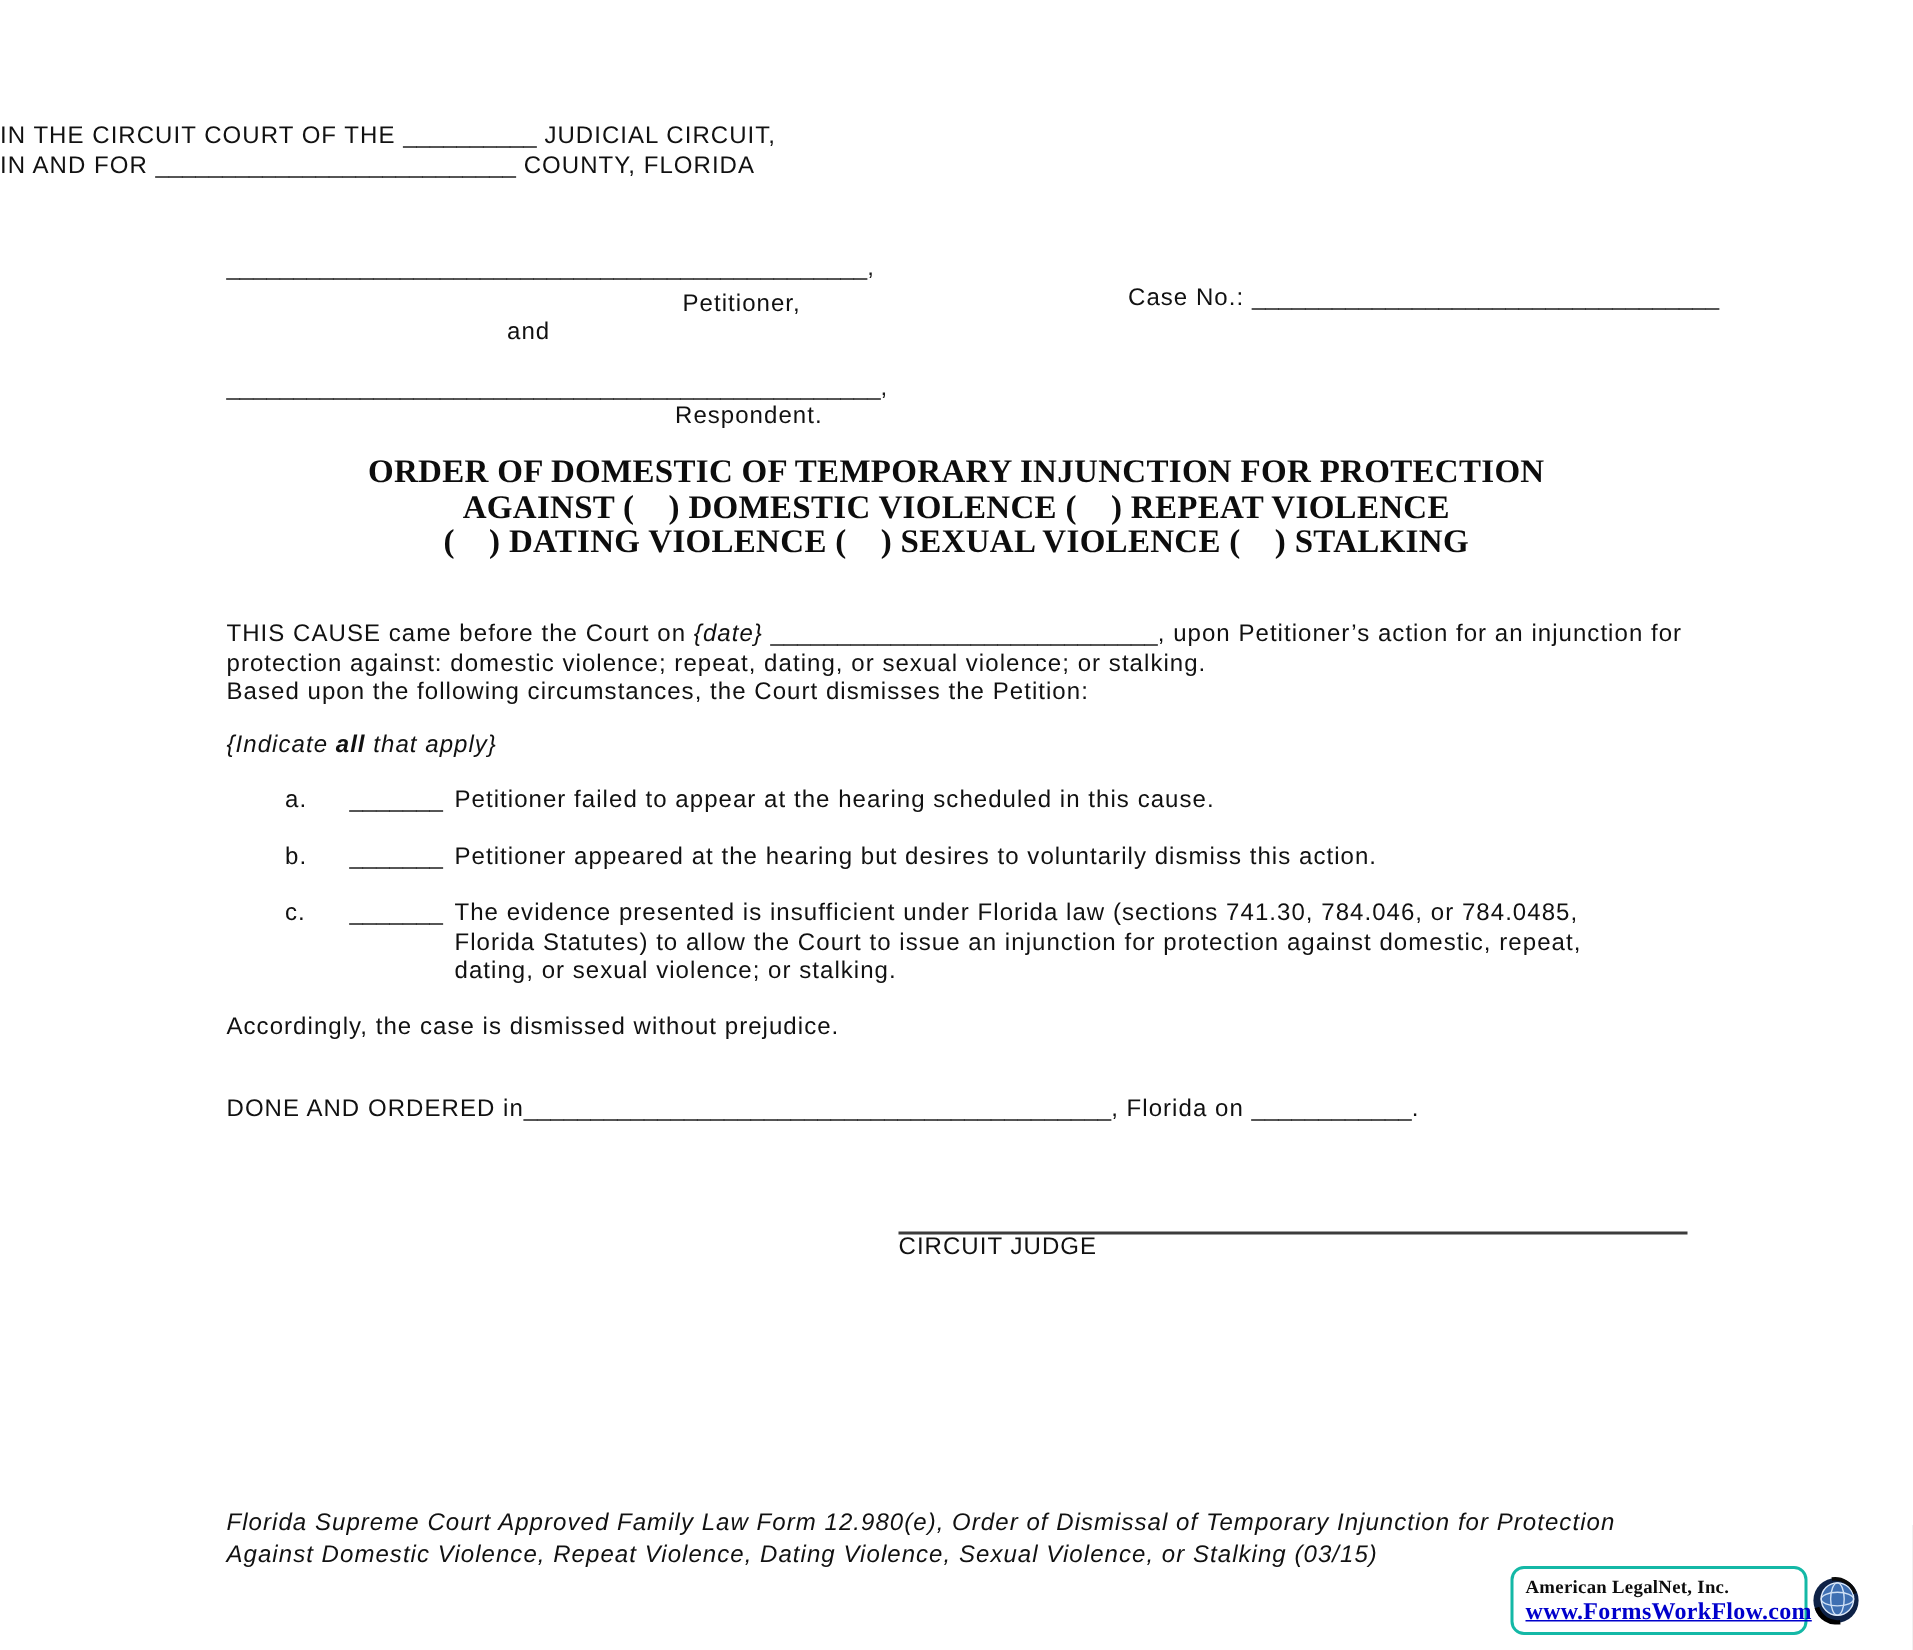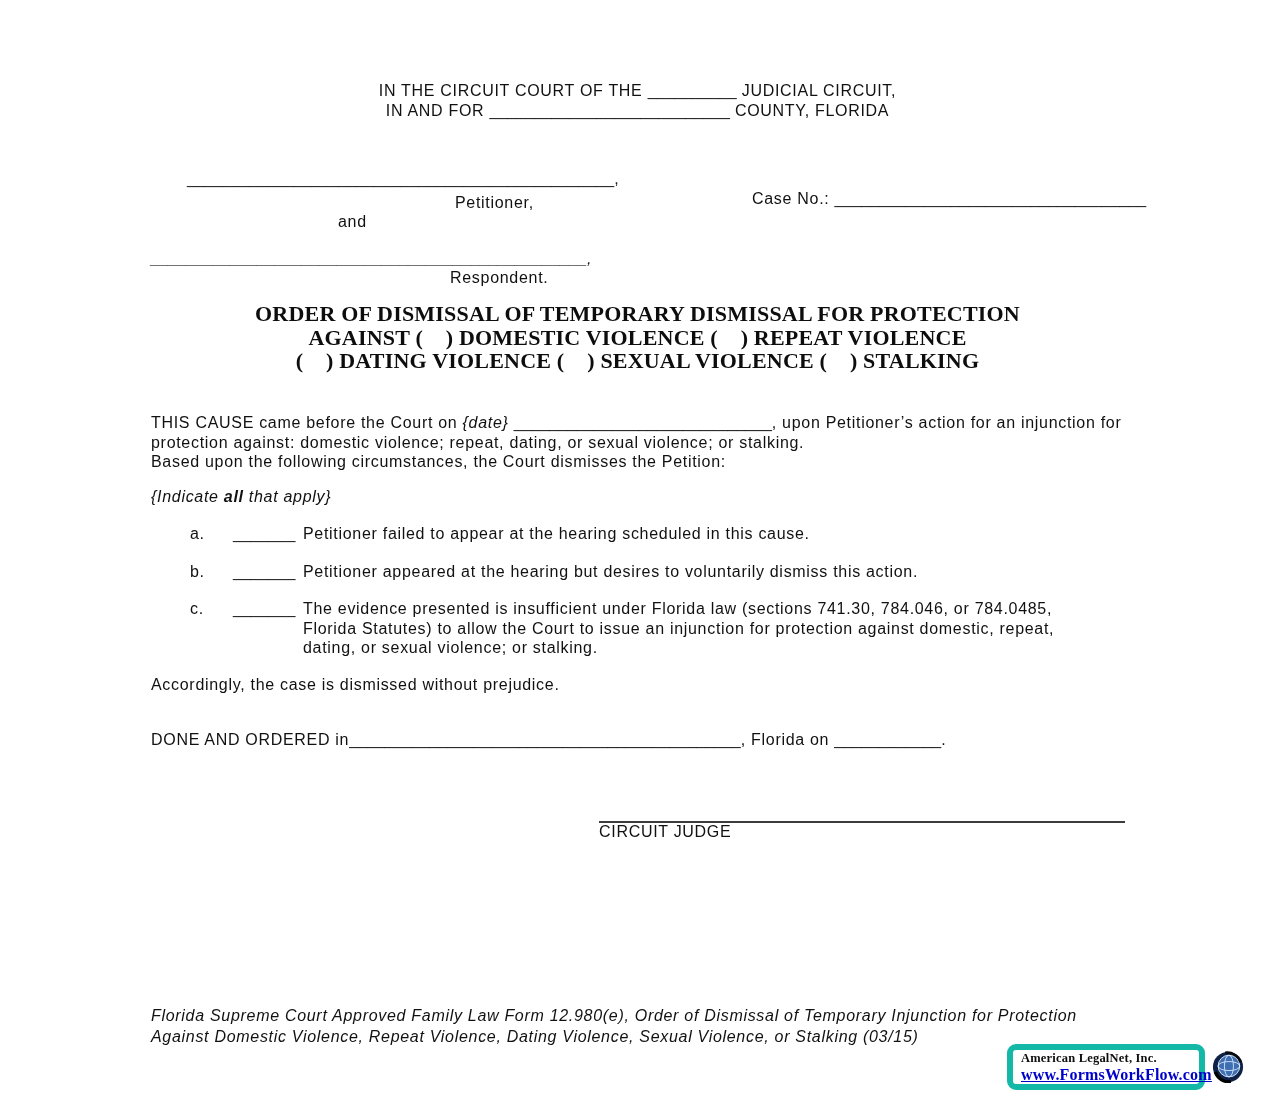--- a/index.html
+++ b/index.html
@@ -13,30 +13,30 @@
     font-size: 16px;
     letter-spacing: 0.7px;
     overflow: hidden;
   }
   .page p, .page h1 { margin: 0; }
 
   .blank { letter-spacing: 0; white-space: nowrap; color: #1a1a1a; }
 
   .court-header {
     position: absolute; top: 81px; left: 0; right: 0;
-    text-align: center; line-height: 19.5px; white-space: nowrap;
+    line-height: 19.5px; white-space: nowrap;
   }
 
   .case-block { position: absolute; top: 143px; left: 752px; line-height: 16px; white-space: nowrap; margin-top: 48px; }
 
   .parties { position: absolute; top: 170px; left: 151px; width: 480px; height: 120px; }
-  .party-line  { position: absolute; top: 0;    left: 0; margin-left: 36px; }
+  .party-line  { position: absolute; top: 0;    left: 0; }
   .party-label-pet  { position: absolute; top: 24px; left: 304px; }
   .party-and   { position: absolute; top: 43px; left: 149px; margin-left: 38px; }
-  .party-line2 { position: absolute; top: 80px; left: 0; font-style: italic; }
+  .party-line2 { position: absolute; top: 80px; left: 0; }
   .party-label-resp { position: absolute; top: 99px; left: 299px; }
 
   .form-title {
     position: absolute; top: 302px; left: 0; right: 0;
     text-align: center;
     font-family: "Liberation Serif", serif;
     font-weight: bold;
     font-size: 22px;
     letter-spacing: 0.2px;
     line-height: 23.5px;
@@ -62,21 +62,21 @@
   .done-line { position: absolute; top: 731px; left: 151px; white-space: nowrap; }
 
   .signature { position: absolute; top: 821px; left: 599px; width: 526px; }
   .sig-line { border-top: 2px solid #3c3c3c; height: 0; }
   .sig-label { padding-top: 0; }
 
   .footer { position: absolute; top: 1005px; left: 151px; width: 945px; line-height: 21px; font-style: italic; }
 
   .badge {
     position: absolute; top: 1044px; left: 1007px; width: 198px; height: 46px;
-    border: 6px solid #14b8a6; border-radius: 9px; background: #ffffff;
+    border: 2px solid #14b8a6; border-radius: 9px; background: #ffffff;
     box-sizing: border-box;
     display: flex; align-items: center; justify-content: space-between;
     padding: 2px 5px 2px 8px;
     font-family: "Liberation Serif", serif;
     letter-spacing: 0.2px;
   }
   .badge-text { display: flex; flex-direction: column; justify-content: center; }
   .badge-company { font-weight: bold; font-size: 12.5px; color: #0d0d0d; white-space: nowrap; }
   .badge-url { font-weight: bold; font-size: 16px; color: #0000cc; text-decoration: underline; white-space: nowrap; cursor: pointer; }
   .badge-logo { width: 32px; height: 32px; flex: none; }
@@ -97,21 +97,21 @@
 
   <section class="parties">
     <div class="party-line blank">________________________________________________,</div>
     <div class="party-label-pet">Petitioner,</div>
     <div class="party-and">and</div>
     <div class="party-line2 blank">_________________________________________________,</div>
     <div class="party-label-resp">Respondent.</div>
   </section>
 
   <h1 class="form-title">
-    <div>ORDER OF DISMISSAL OF TEMPORARY DISMISSAL FOR PROTECTION</div>
+    <div>ORDER OF DOMESTIC OF TEMPORARY INJUNCTION FOR PROTECTION</div>
     <div>AGAINST (&nbsp;&nbsp;&nbsp;&nbsp;) DOMESTIC VIOLENCE (&nbsp;&nbsp;&nbsp;&nbsp;) REPEAT VIOLENCE</div>
     <div>(&nbsp;&nbsp;&nbsp;&nbsp;) DATING VIOLENCE (&nbsp;&nbsp;&nbsp;&nbsp;) SEXUAL VIOLENCE (&nbsp;&nbsp;&nbsp;&nbsp;) STALKING</div>
   </h1>
 
   <p class="opening"><span>THIS CAUSE came before the Court on </span><span class="it">{date}</span> <span class="blank">_____________________________</span><span>, upon Petitioner’s action for an injunction for protection against: domestic violence; repeat, dating, or sexual violence; or stalking.</span><span class="post2">Based upon the following circumstances, the Court dismisses the Petition:</span></p>
 
   <p class="indicate"><span>{Indicate </span><b>all</b><span> that apply}</span></p>
 
   <section class="items">
     <div class="item">

